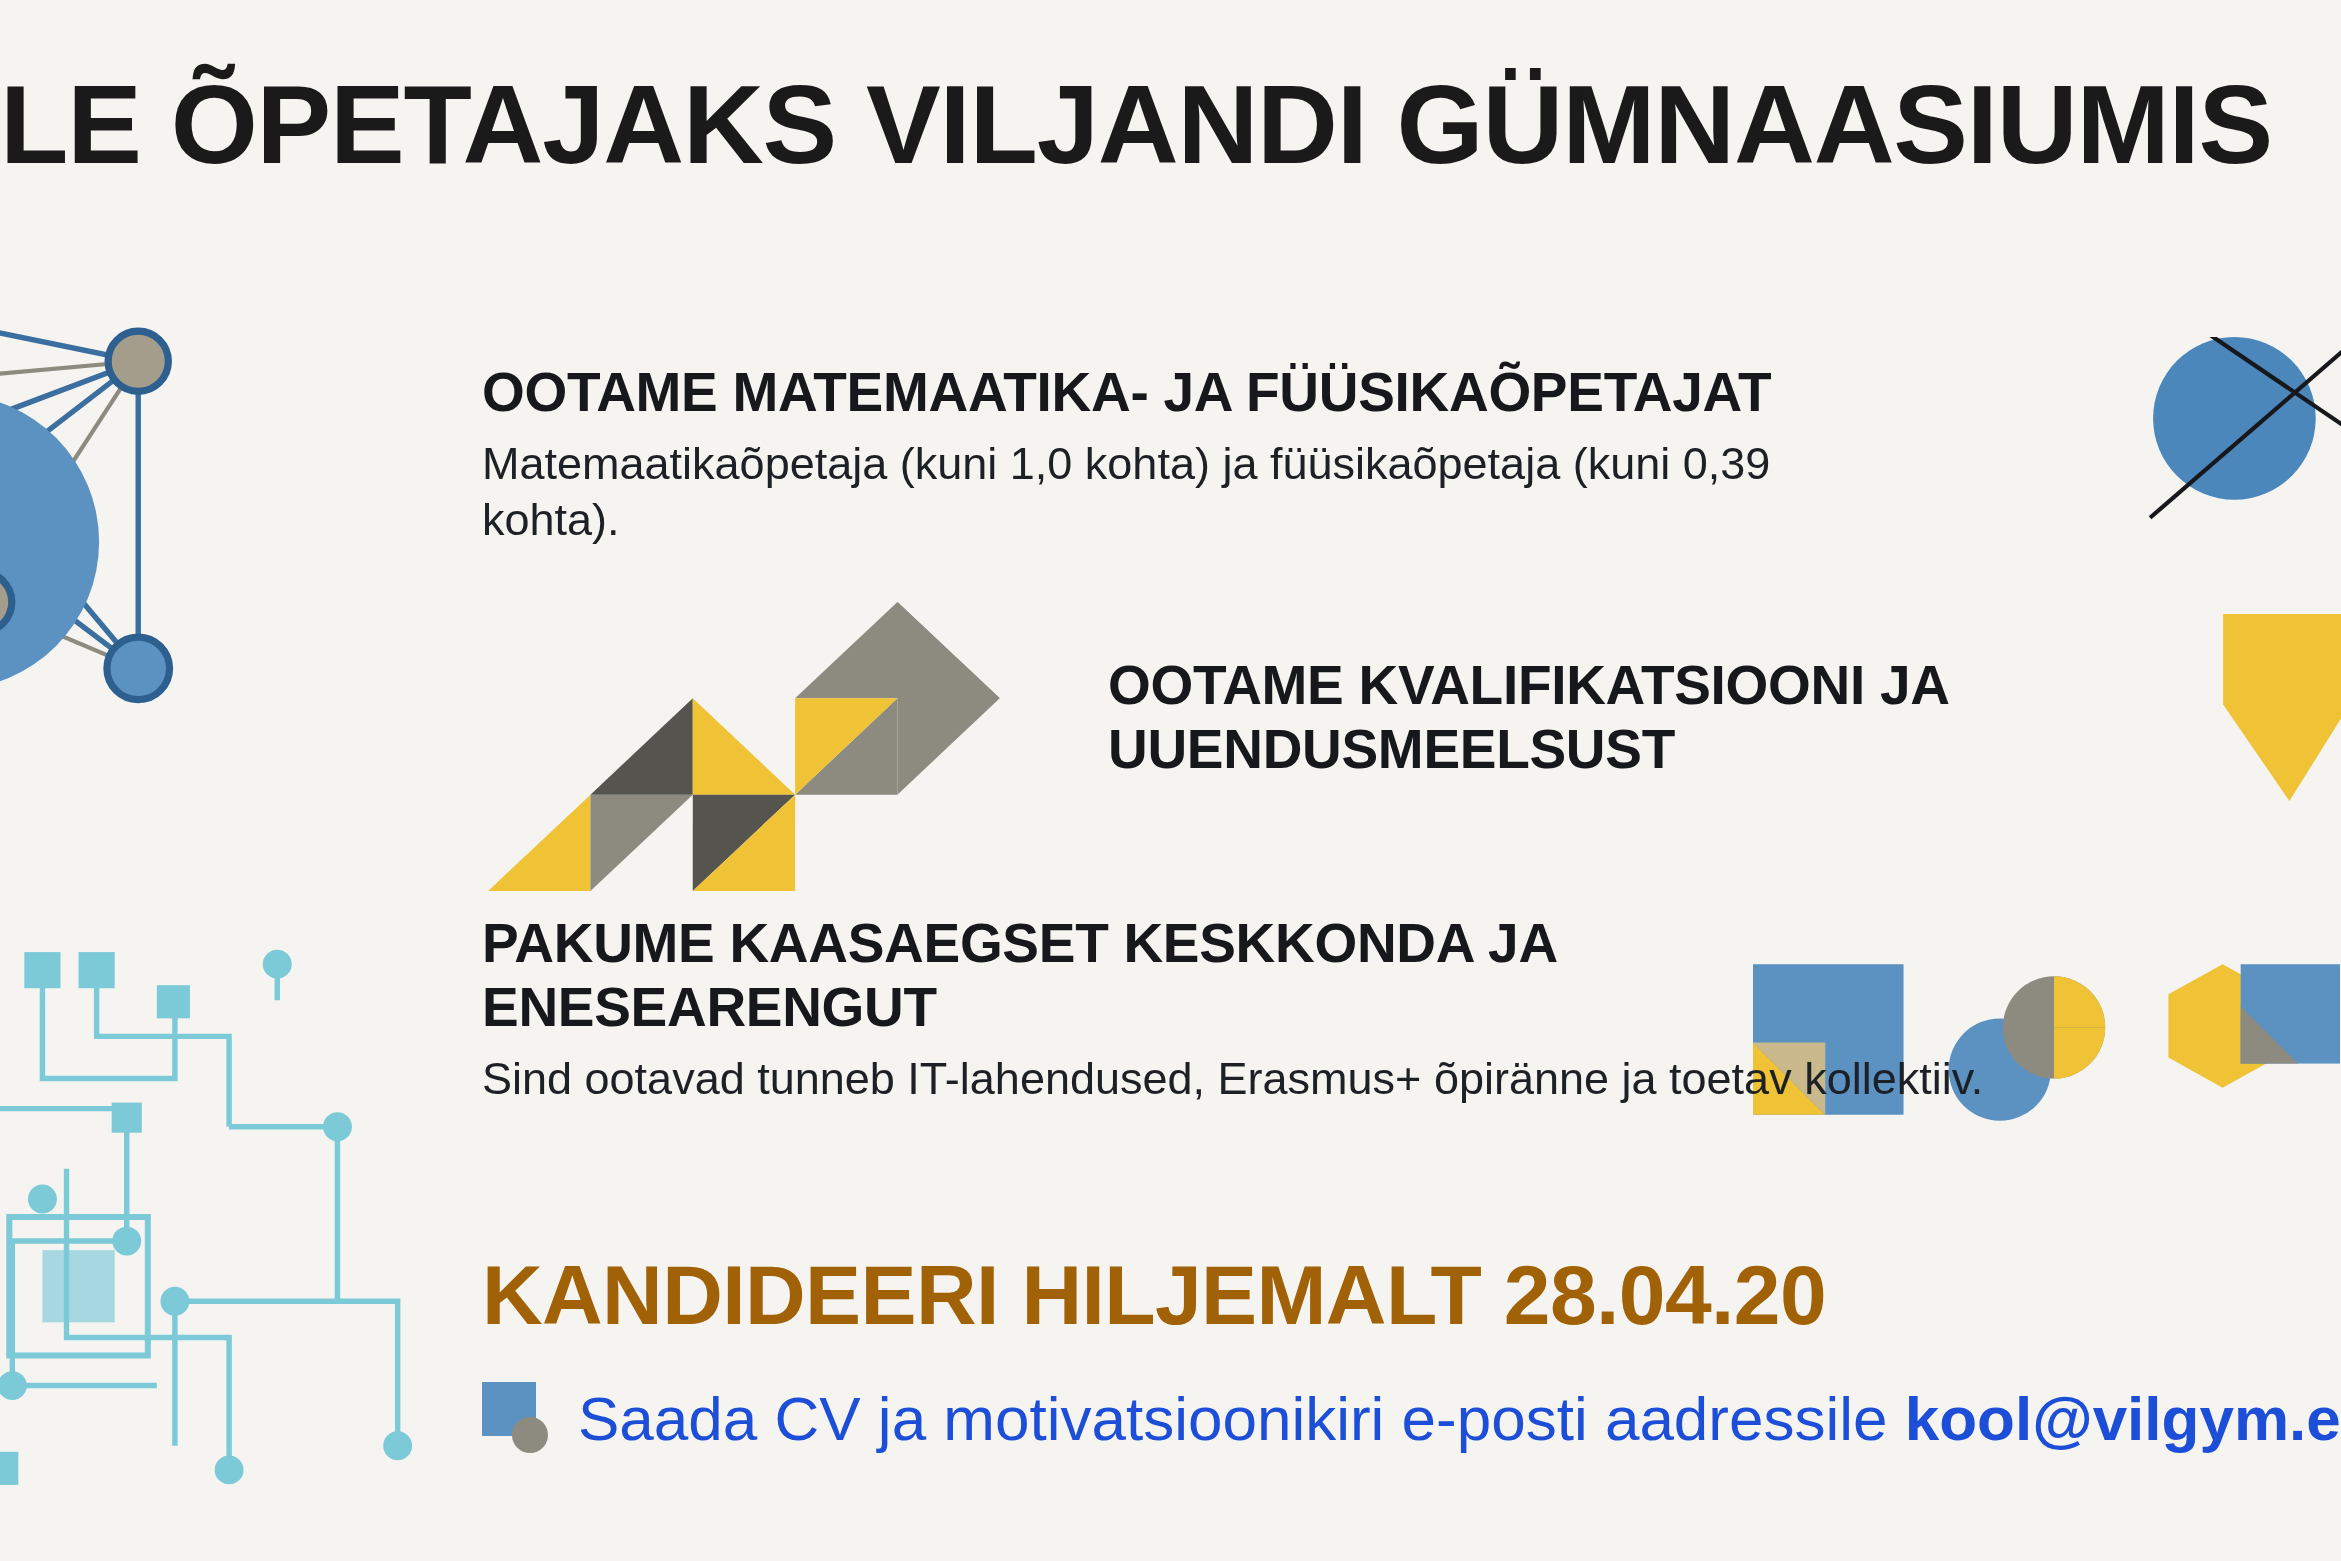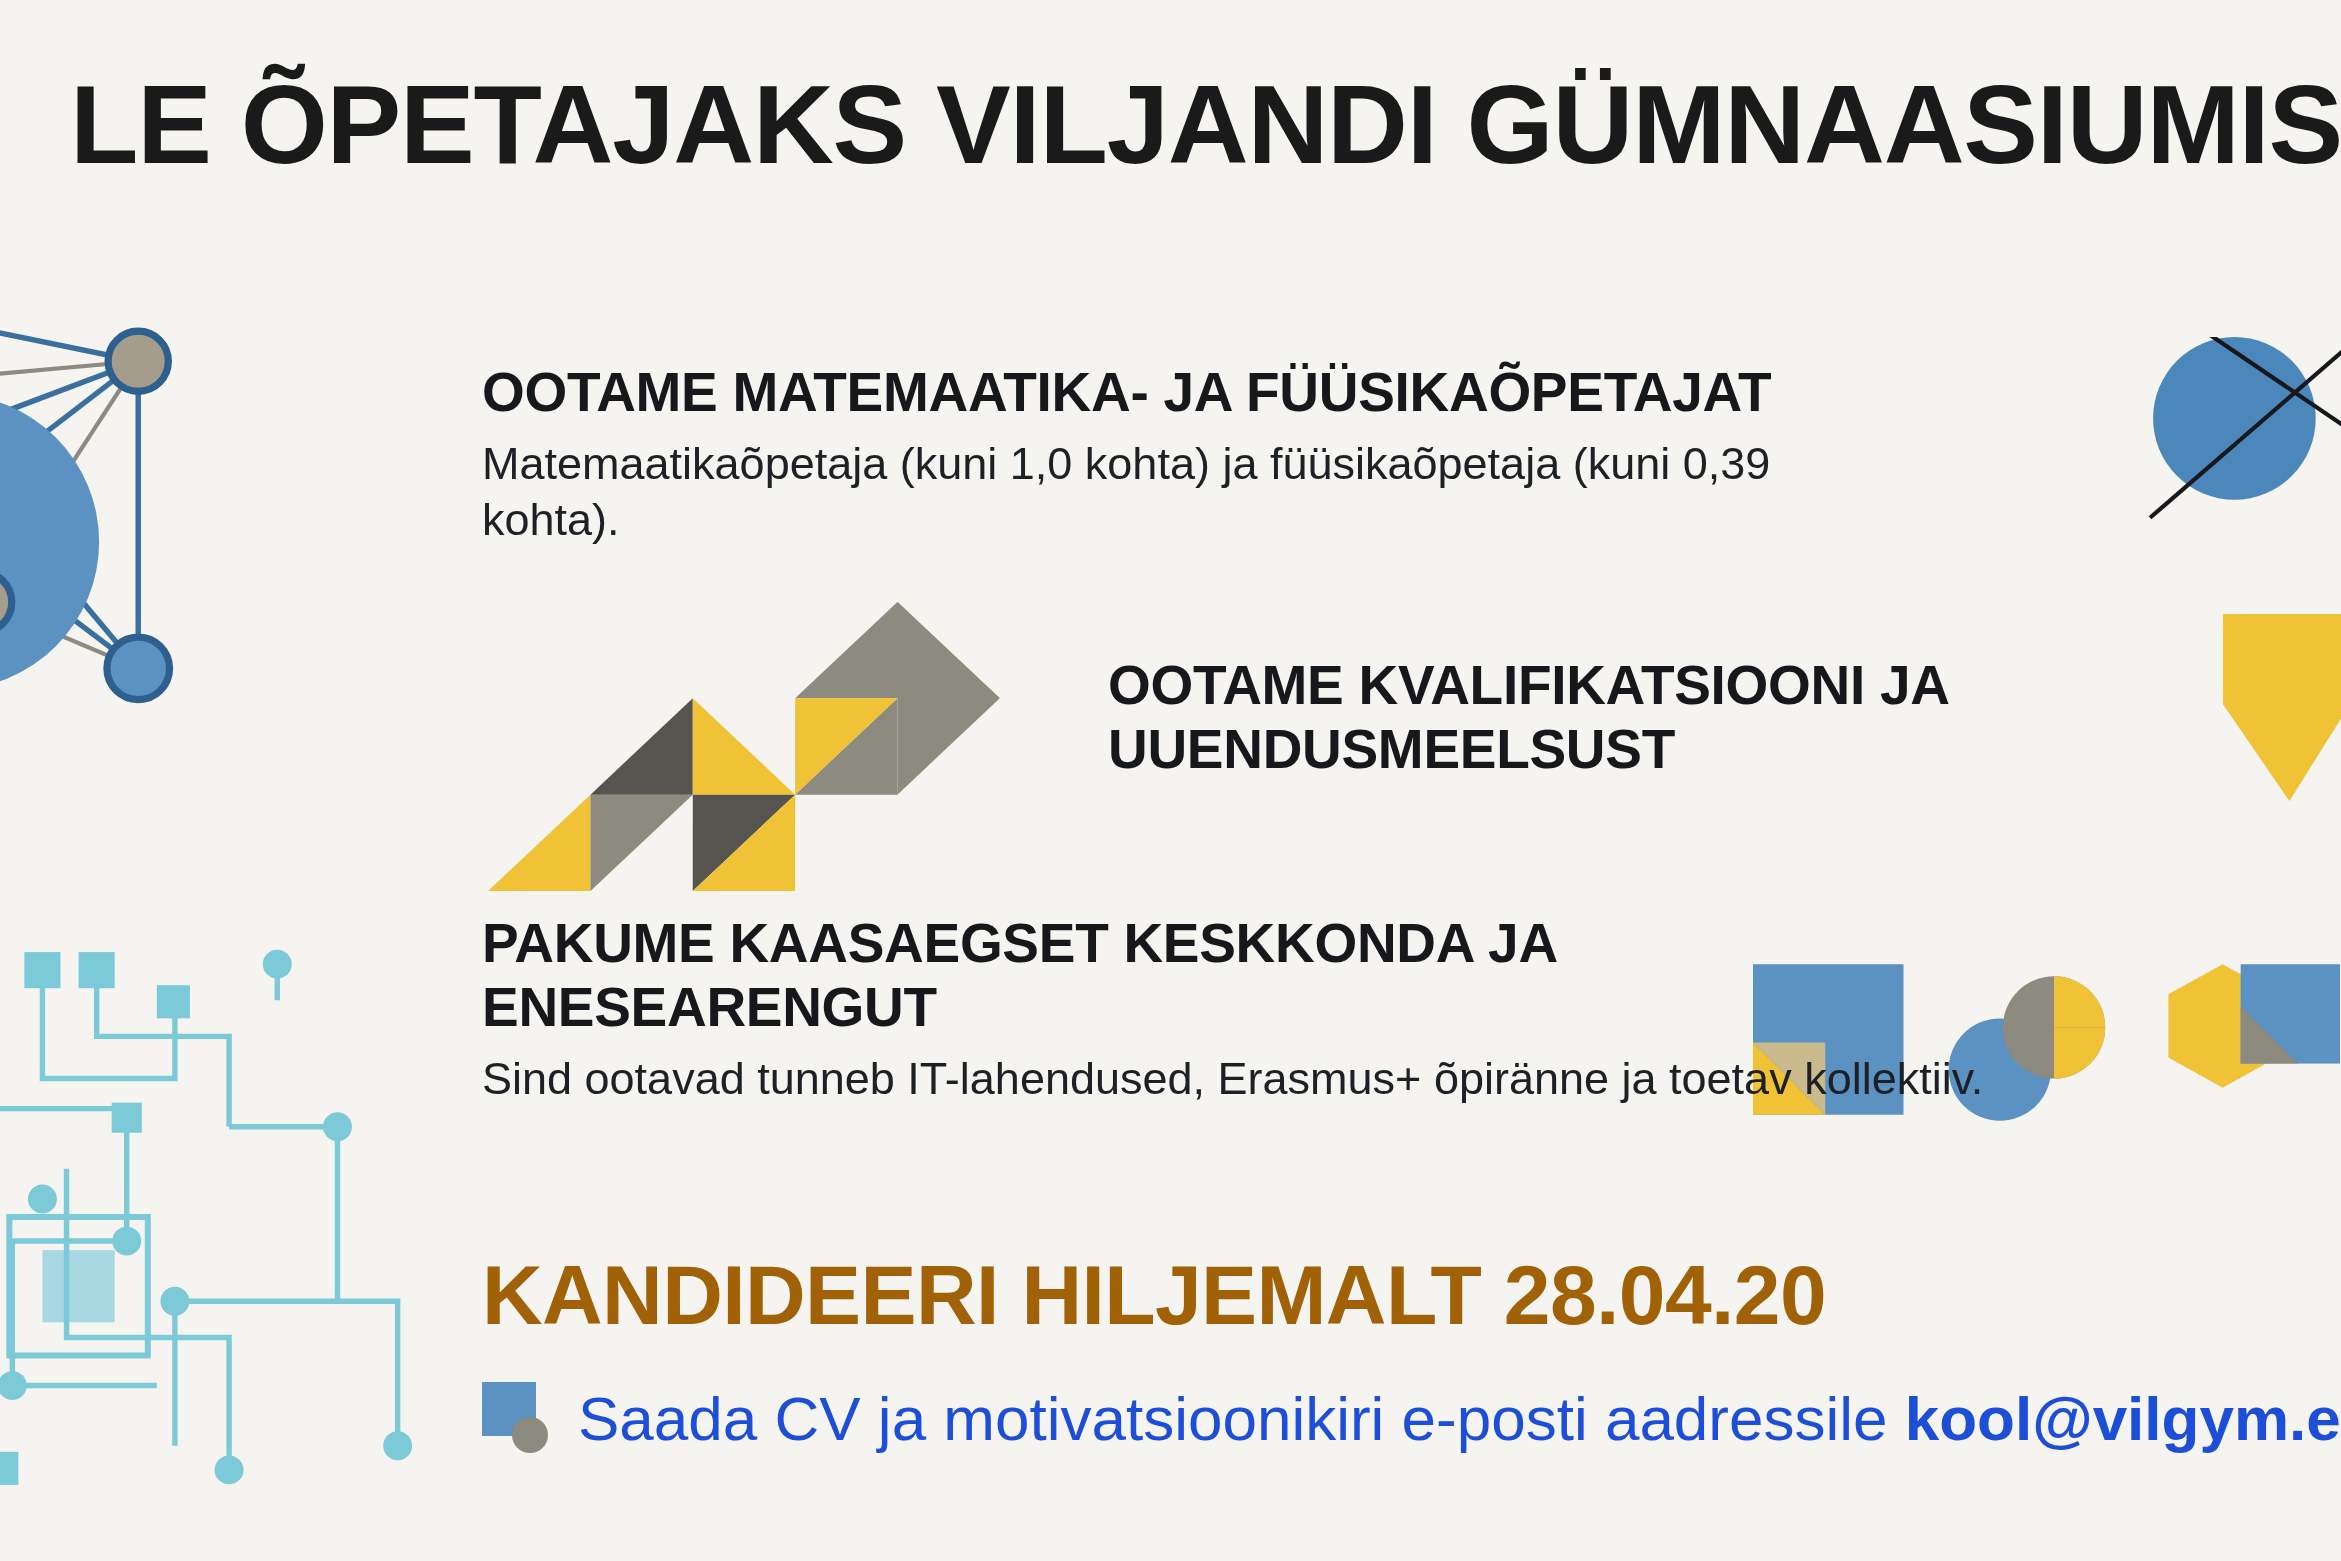--- a/index.html
+++ b/index.html
@@ -20,21 +20,21 @@
     background: #f5f4f0;
     overflow: hidden;
   }
 
   
   .title {
     position: absolute;
     top: 60px;
     left: 0;
     width: 2342px;
-    text-align: right;
+    text-align: left;
     font-size: 112px;
     font-weight: bold;
     letter-spacing: -1.2px;
     color: #1a1a1a;
     white-space: nowrap;
   }
 
   
   .block { position: absolute; }
   .block h2 {

